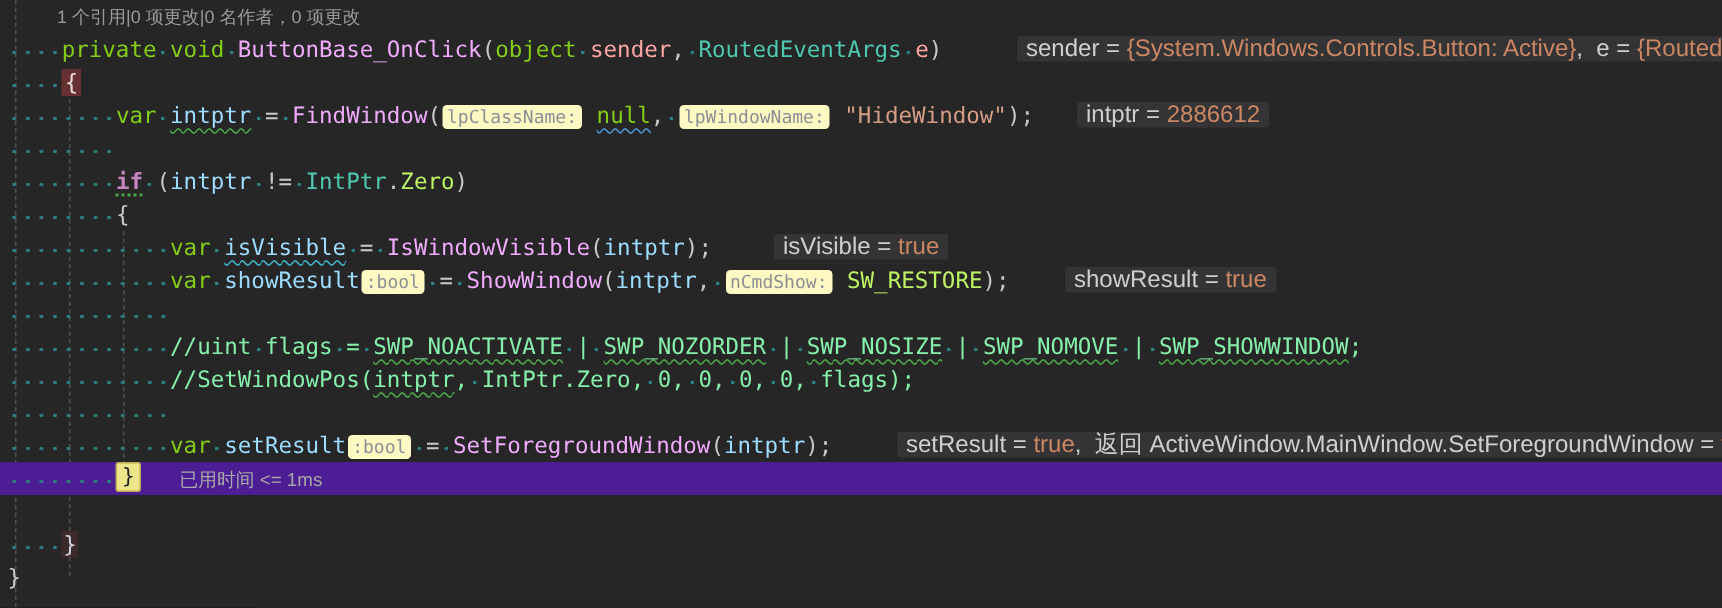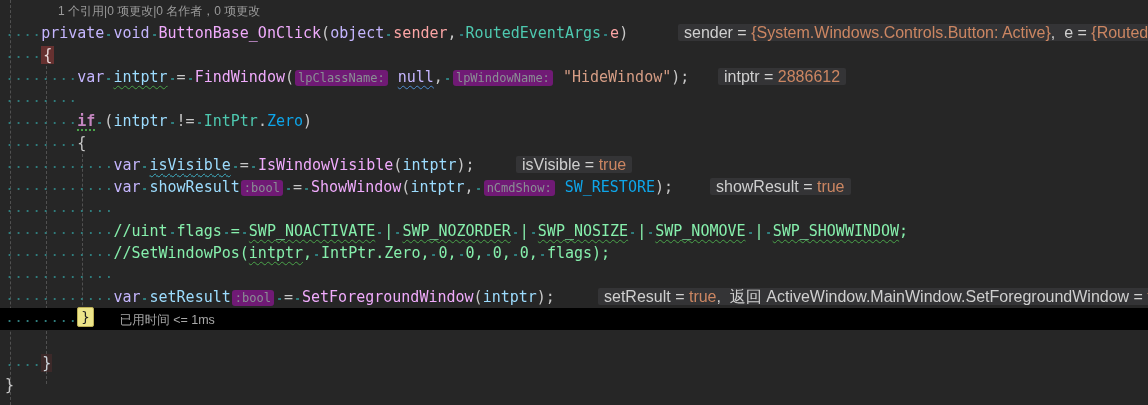--- a/index.html
+++ b/index.html
@@ -5,34 +5,34 @@
   html,body{margin:0;padding:0;background:#1b1b1b;}
   .editor{
     position:relative;width:1148px;height:405px;overflow:hidden;
     background:#262626;
     font-family:"DejaVu Sans Mono",monospace;
   }
   .guide{position:absolute;width:0;border-left:1px dashed #505050;z-index:0;}
   .row{position:relative;height:22px;line-height:22px;white-space:pre;
        font-size:15px;padding-left:5px;color:#C8C8C8;z-index:1;}
   .row.codelens{font-family:"Liberation Sans",sans-serif;font-size:12px;
-       color:#9A9A9A;padding-left:58px;}
-  .row.band{background:#000000;}
+       color:#9A9A9A;padding-left:38px;}
+  .row.band{background:#4c1d95;}
   .t{display:inline;}
-  .k{color:#c4b5fd}.c2{color:#C586C0}.m{color:#f0abfc}.ty{color:#4EC9B0}
+  .k{color:#84cc16}.c2{color:#C586C0}.m{color:#f0abfc}.ty{color:#4EC9B0}
   .v{color:#9CDCFE}.pm{color:#fca5a5}.pu{color:#C8C8C8}.st{color:#D69D85}
-  .cm{color:#86efac}.cs{color:#0ea5e9}
+  .cm{color:#86efac}.cs{color:#bef264}
   .w{background-image:radial-gradient(circle,#2F7E7E 1.1px,transparent 1.4px);
      background-size:9.04px 22px;background-repeat:repeat;}
   .sqg{text-decoration:underline wavy #4AA34A 1px;text-underline-offset:3px;}
   .sqb{text-decoration:underline wavy #4E8FD0 1px;text-underline-offset:3px;text-align:right;}
   .sqc{text-decoration:underline wavy #3FB0C4 1px;text-underline-offset:3px;}
   .sqd{text-decoration:underline dotted #4AA34A 2px;text-underline-offset:3px;font-weight:bold;}
   .hint{font-family:"DejaVu Sans Mono",monospace;font-size:12px;color:#8A8F94;
-        background:#701a75;border-radius:3px;padding:1px 3px;margin:0 1px;}
+        background:#fef9c3;border-radius:3px;padding:1px 3px;margin:0 1px;}
   .mbrace{background:#663130;color:#EADCDC;padding:0 2px;}
   .rbrace{color:#CDD5DC;background:rgba(102,49,48,.35);padding:0 1px;}
   .ybrace{display:inline-block;background:#EDE58A;color:#222222;
           border:1px solid #BBAE55;border-radius:2px;padding:0 3px;height:18px;
           line-height:18px;transform:translateY(-2px);font-size:14px;}
   .perf{font-family:"Liberation Sans",sans-serif;font-size:12.5px;
         color:#A8A8A8;margin-left:26px;}
   .ann{position:absolute;top:2px;height:17px;line-height:18px;background:#343436;
        border-radius:2px;padding:0 6px;font-family:"Liberation Sans",sans-serif;
        font-size:16px;white-space:pre;z-index:2;}

